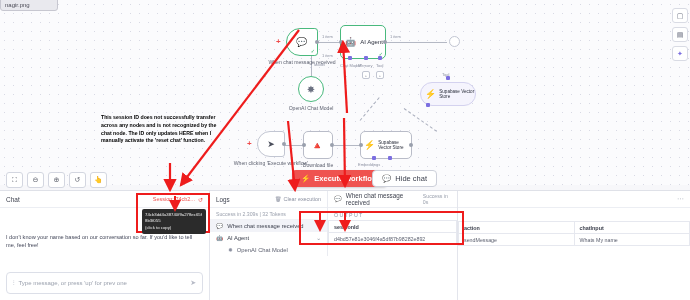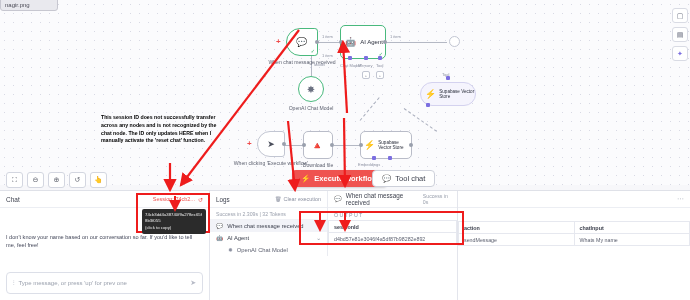--- a/index.html
+++ b/index.html
@@ -291,21 +291,21 @@
       <div class="rt-btn accent">✦</div>
     </div>
   </div>
 
   <div class="exec-btn">
     <span>⚡</span>
     <span>Execute workflow</span>
   </div>
   <div class="hide-chat-btn">
     <span>💬</span>
-    <span>Tool chat</span>
+    <span>Hide chat</span>
   </div>
 
   <div class="toolbar">
     <div class="tb-btn">⛶</div>
     <div class="tb-btn">⊖</div>
     <div class="tb-btn">⊕</div>
     <div class="tb-btn">↺</div>
     <div class="tb-btn">👆</div>
   </div>
 

